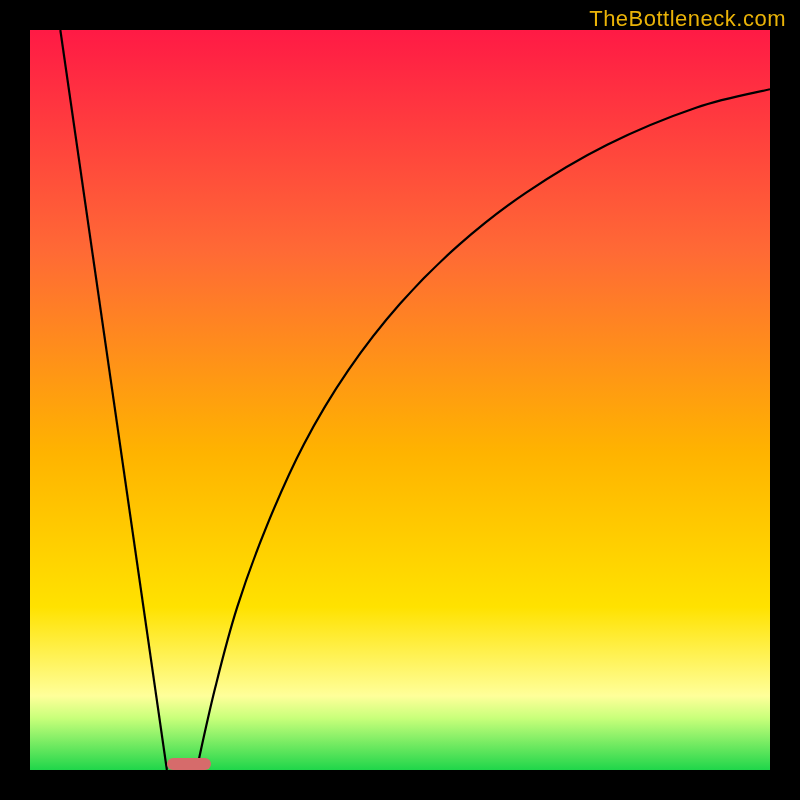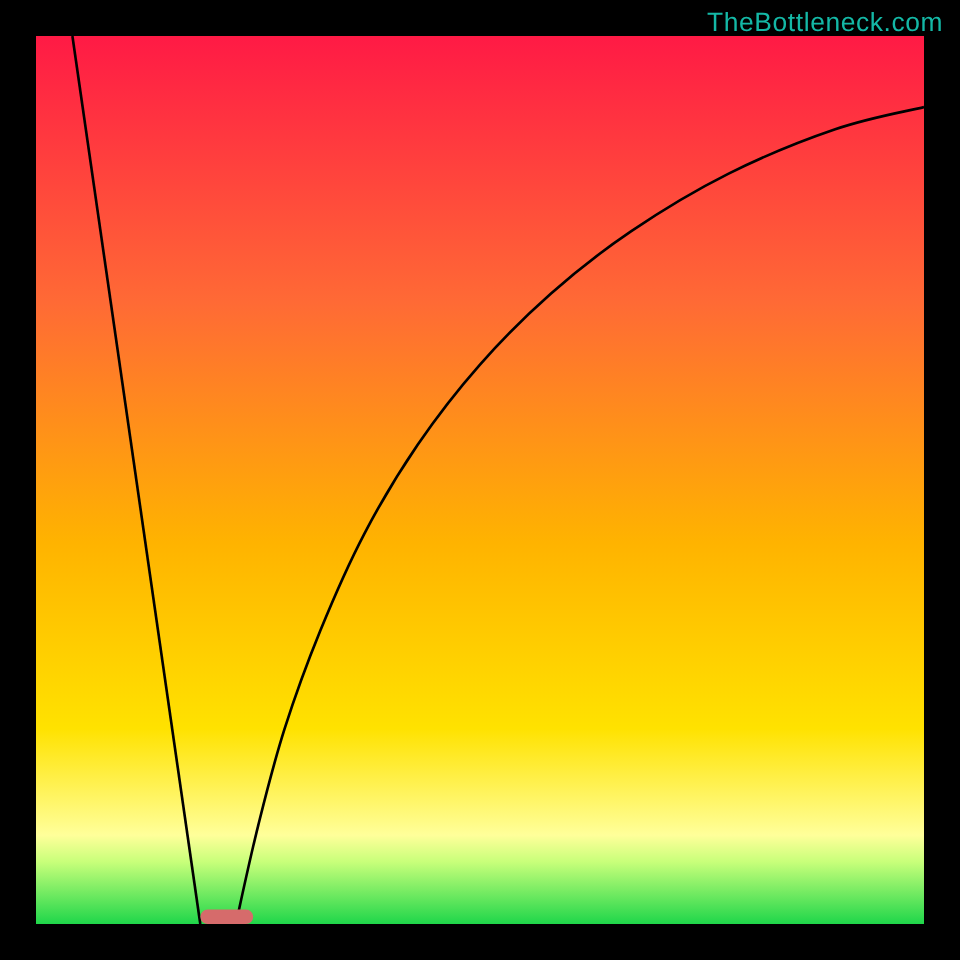--- a/index.html
+++ b/index.html
@@ -32,21 +32,21 @@
       var(--c-lower) 78%,
       var(--c-pale) 90%,
       var(--c-band) 93%,
       var(--c-bottom) 100%
     );
   }
   .watermark {
     position: absolute;
     top: 6px;
     right: 14px;
-    color: #14b8a6;
+    color: #eab308;
     font-size: 22px;
     font-weight: 400;
     letter-spacing: 0.5px;
     user-select: none;
   }
   svg.curve {
     position: absolute;
     left: 0;
     top: 0;
     width: 740px;

